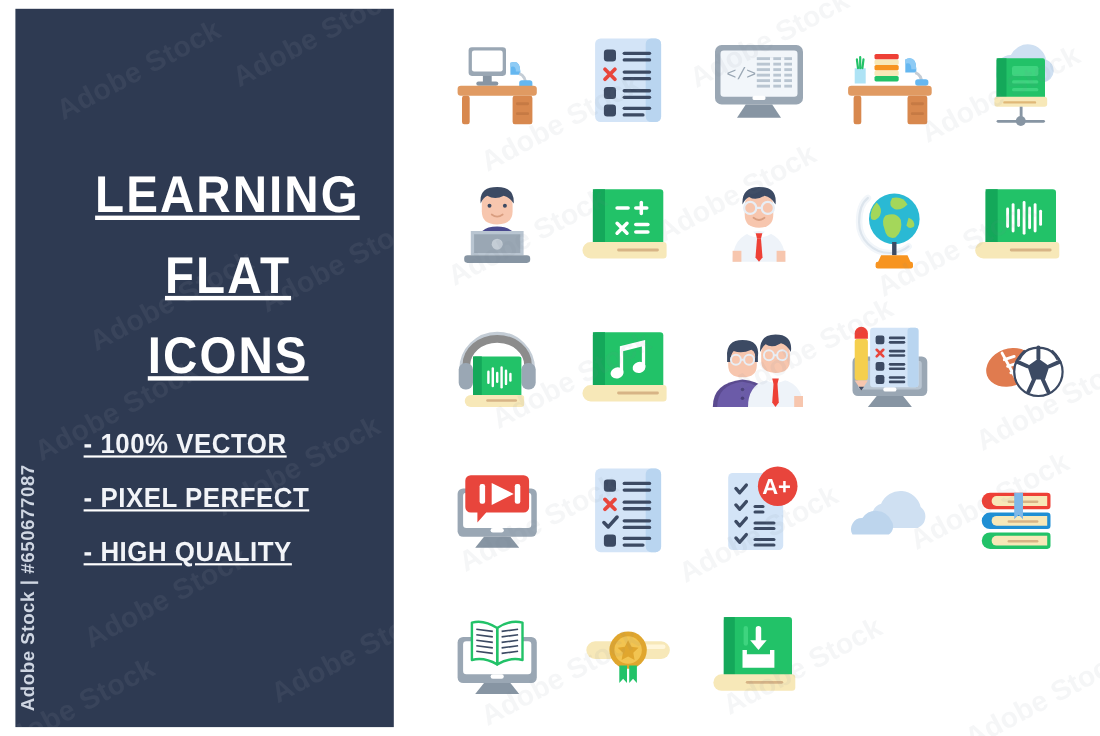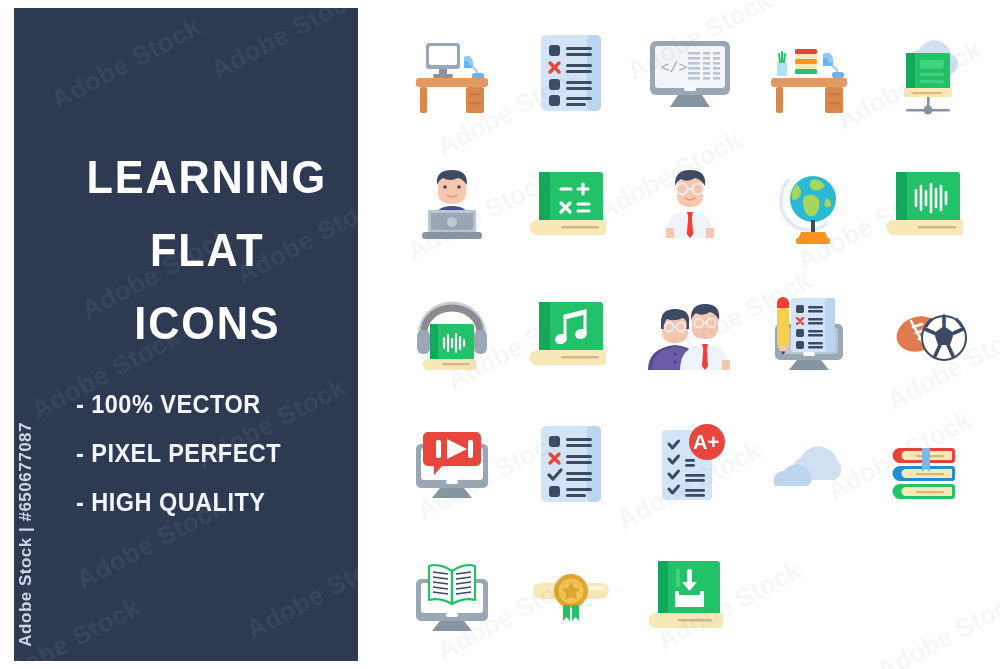--- a/index.html
+++ b/index.html
@@ -25,20 +25,21 @@
     background:#2e3a52;
     color:#ffffff;
     overflow:hidden;
   }
   .panel-inner{
     position:absolute;
     left:56px;right:14px;top:0;bottom:0;
     display:flex;flex-direction:column;
     align-items:center;justify-content:center;
     text-align:center;
+    text-decoration:underline;
   }
   .title-line{
     font-weight:bold;
     letter-spacing:2px;
     line-height:1.0;
     color:#ffffff;
     text-transform:uppercase;
     font-stretch:condensed;
     transform:scaleX(0.92);
   }

